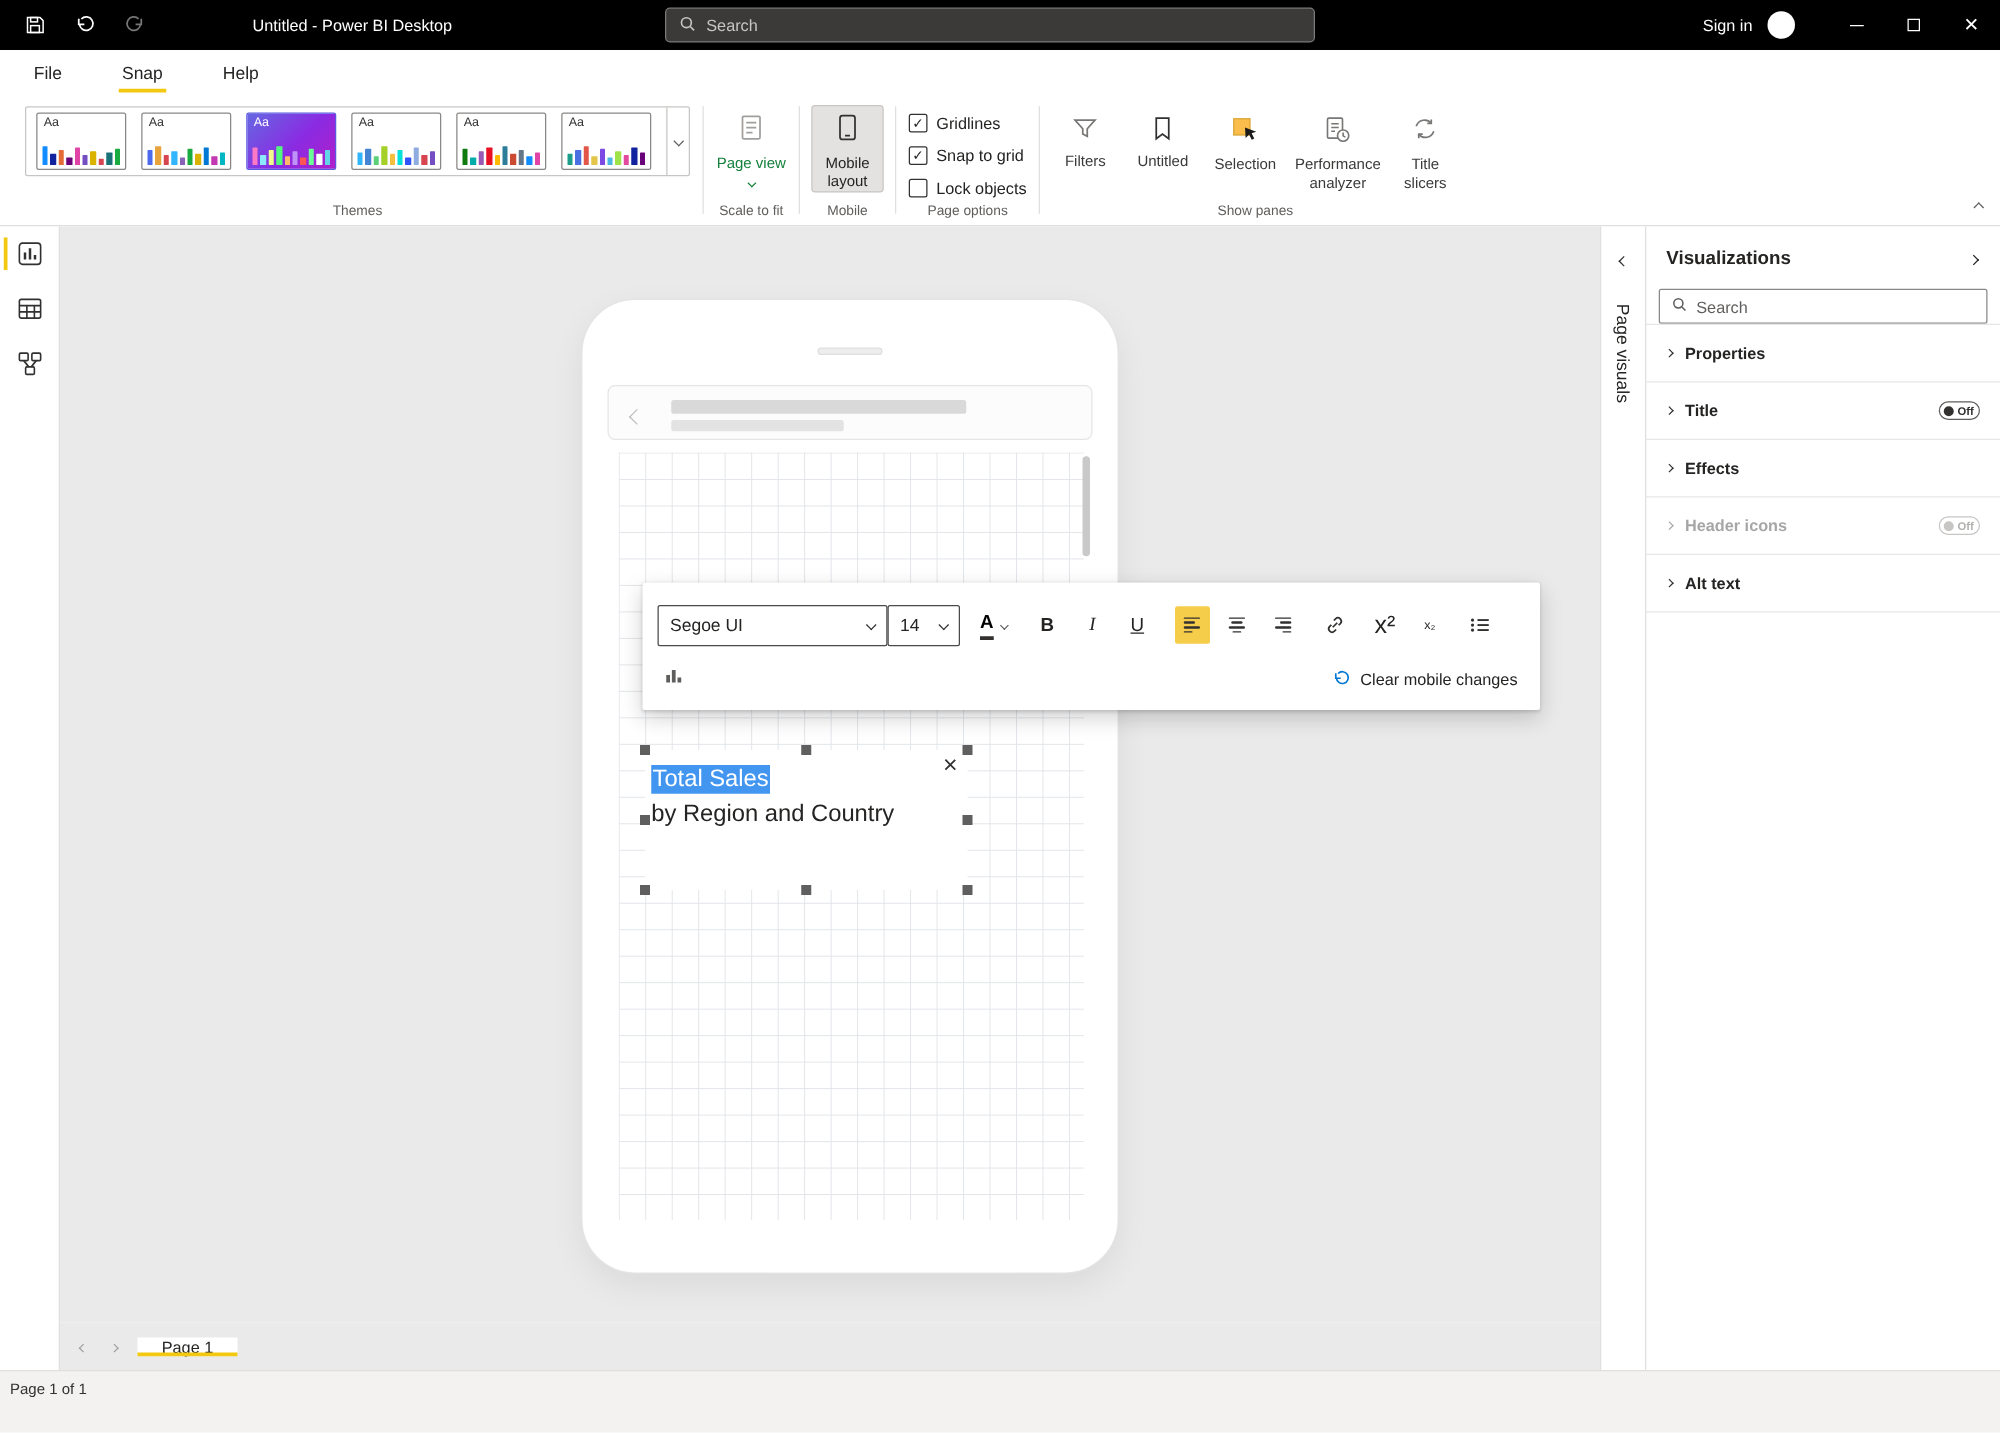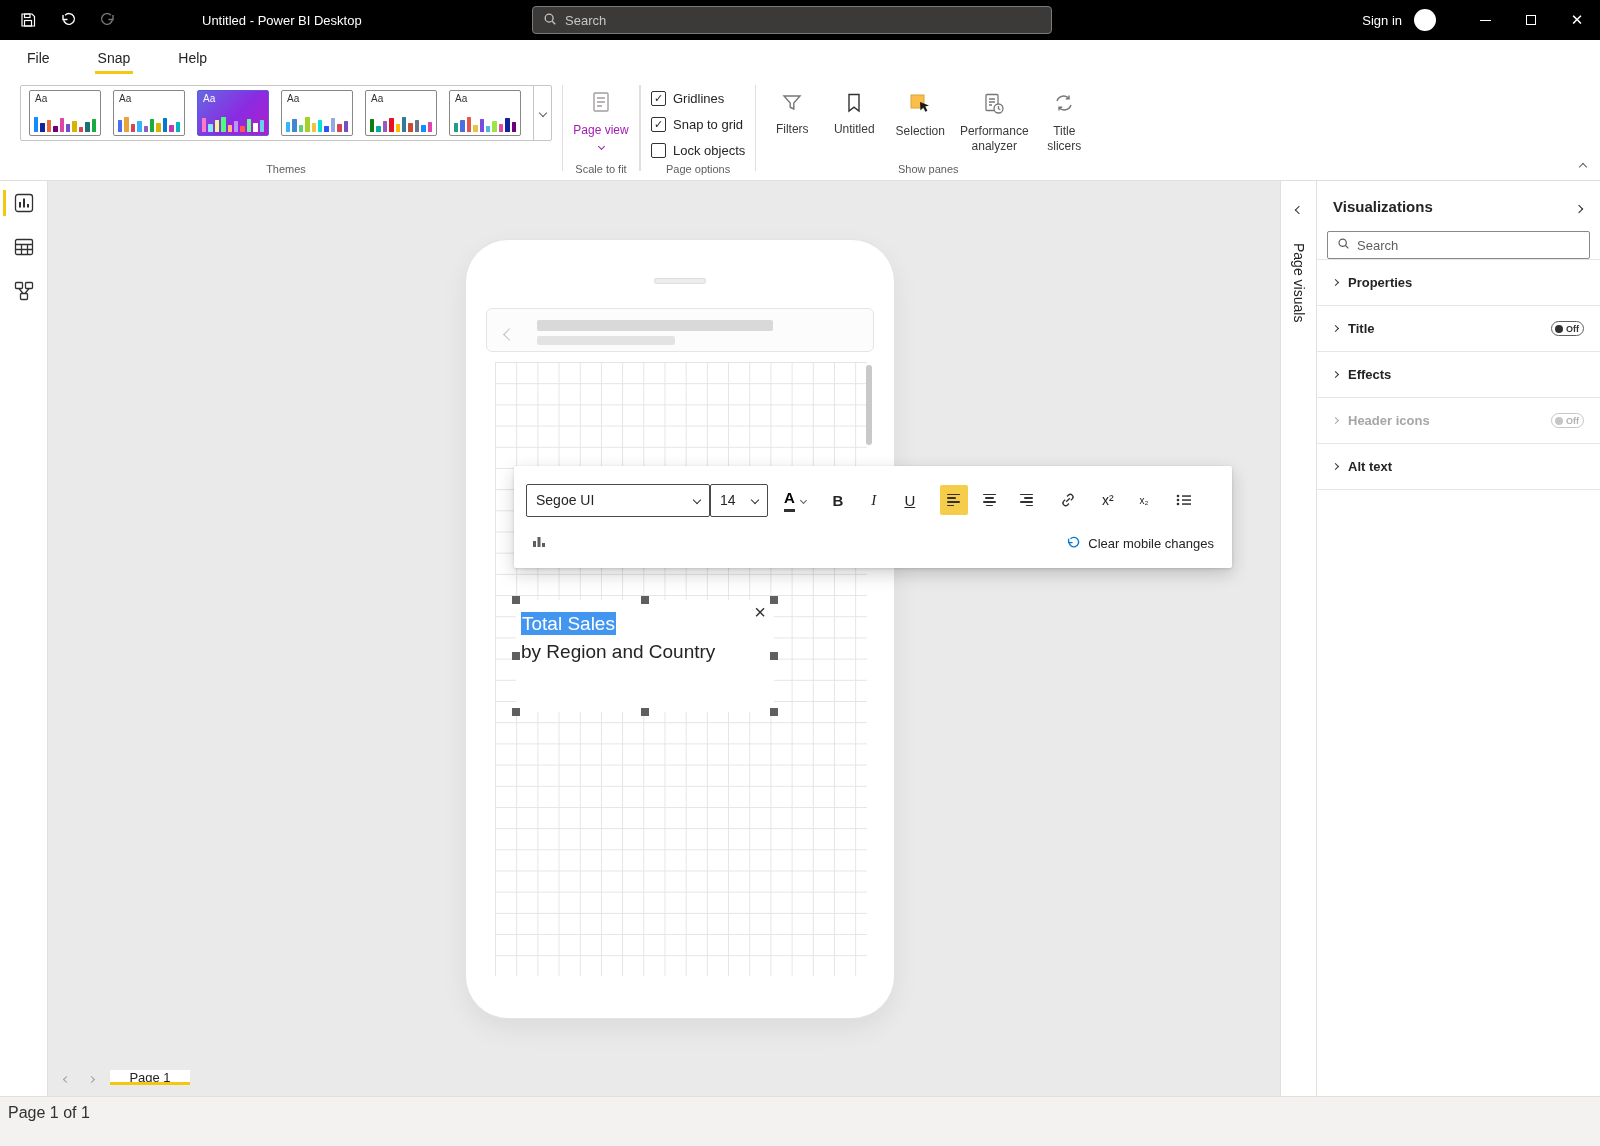--- a/index.html
+++ b/index.html
@@ -35,21 +35,21 @@
   .rb-label{position:absolute;bottom:5px;left:0;right:0;text-align:center;font-size:11px;color:#605e5c;white-space:nowrap}
   .rb-sep{width:1px;background:#e1dfdd;margin:9px 0}
   .theme-gallery{display:flex;align-items:center;height:56px;border:1px solid #c8c6c4;border-radius:2px;padding-left:8px;background:#fff}
   .theme-thumb{position:relative;width:72px;height:46px;border:1px solid #8a8886;border-radius:2px;background:#fff;margin-right:12px}
   .theme-thumb.selected{border-color:#5a57e0}
   .theme-thumb .aa{position:absolute;top:2px;left:5px;font-size:10px;color:#323130}
   .theme-thumb .bars{position:absolute;left:4px;right:4px;bottom:3px;height:18px;display:flex;align-items:flex-end;gap:2px}
   .theme-thumb .bars i{flex:1;display:block;border-radius:.5px}
   .gallery-expand{align-self:stretch;width:18px;border-left:1px solid #c8c6c4;display:flex;align-items:center;justify-content:center;color:#605e5c}
   .rb-btn{width:56px;display:flex;flex-direction:column;align-items:center;gap:5px;padding-top:5px;font-size:12px;color:#252423;text-align:center;line-height:1.25;border-radius:2px}
-  .rb-btn.disabled{color:#a21caf}
+  .rb-btn.disabled{color:#15803d}
   .rb-btn.selected{background:#e4e2e0;box-shadow:0 0 0 1px #c8c6c4}
   .pg-opts{display:flex;flex-direction:column;justify-content:flex-start;gap:5px;padding-top:3px}
   .chk{display:flex;align-items:center;gap:7px;font-size:13px;color:#252423;height:21px;white-space:nowrap}
   .chk .box{width:15px;height:15px;border:1px solid #323130;border-radius:2px;background:#fff;display:flex;align-items:center;justify-content:center}
   .chk .box.checked::after{content:"✓";font-size:11px;font-weight:bold;color:#252423}
   .panes{display:flex;align-items:flex-start;gap:6px}
   .pane-btn{width:60px;display:flex;flex-direction:column;align-items:center;gap:5px;padding-top:7px;font-size:12px;color:#3b3a39;text-align:center;line-height:1.2}
   .pane-btn.wide{width:76px}
   .pane-btn.narrow{width:52px}
   .ribbon-collapse{position:absolute;right:14px;bottom:6px;color:#605e5c}
@@ -118,21 +118,21 @@
   .toggle .dot{width:8px;height:8px;border-radius:50%;background:#323130}
   .viz-row.disabled .toggle{border-color:#c8c6c4;color:#b3b1af}
   .viz-row.disabled .toggle .dot{background:#c8c6c4}
 
   
   .page-tabs{position:absolute;left:48px;top:1058px;width:1232px;height:38px;background:#eaeaea;display:flex;align-items:center;z-index:4}
   .pt-arrows{display:flex;align-items:center;gap:20px;padding:0 16px;color:#a19f9d}
   .pt-arrows .cv{width:5px;height:5px}
   .page-tab{position:relative;min-width:80px;background:#fff;display:flex;align-items:center;justify-content:center;font-size:13px;color:#252423;padding:0 14px}
   .page-tab::after{content:"";position:absolute;left:0;right:0;bottom:0;height:3px;background:#F2C811}
-  .statusbar{position:absolute;left:0;top:1096px;width:100%;height:50px;background:#f3f2f1;border-top:1px solid #e1dfdd;font-size:16px;color:#323130;padding:7px 0 0 8px;z-index:4}
+  .statusbar{position:absolute;left:0;top:1096px;width:100%;height:50px;background:#f3f2f1;border-top:1px solid #e1dfdd;font-size:12px;color:#323130;padding:7px 0 0 8px;z-index:4}
 </style>
 </head>
 <body>
 
 <div class="app">
 
   <div class="titlebar">
     <div class="tb-icons">
       <span class="tb-btn">
         <svg width="16" height="16" viewBox="0 0 16 16" fill="none" stroke="#fff" stroke-width="1.2">
@@ -294,20 +294,32 @@
               <path d="M8 8h8M8 12h8M8 16h5"></path>
             </svg>
         </span>
         <span><span>Page view</span> <i class="cv cd" style="width:5px;height:5px"></i></span>
       </div>
       <div class="rb-label">Scale to fit</div>
     </div>
 
     <div class="rb-sep"></div>
 
+    <div class="rb-group">
+      <div class="rb-btn selected">
+        <span>
+          <svg width="24" height="24" viewBox="0 0 24 24" fill="none" stroke="#323130" stroke-width="1.4">
+              <rect x="6" y="2.5" width="12" height="19" rx="2"></rect>
+              <path d="M10 18.5h4"></path>
+            </svg>
+        </span>
+        <span>Mobile layout</span>
+      </div>
+      <div class="rb-label">Mobile</div>
+    </div>
 
     <div class="rb-sep"></div>
 
     <div class="rb-group">
       <div class="pg-opts">
         <label class="chk">
           <span class="box checked"></span>
           <span>Gridlines</span>
         </label>
         <label class="chk">
@@ -463,21 +475,21 @@
               <i style="width:7px"></i>
             </span>
         </div>
         <div class="fmt-btn" style="margin-left:14px">
           <svg width="18" height="18" viewBox="0 0 20 20" fill="none" stroke="#323130" stroke-width="1.5">
               <path d="M8 12l4-4"></path>
               <path d="M9 6l1.5-1.5a3 3 0 0 1 4.24 4.24L13.2 10.2"></path>
               <path d="M11 14l-1.5 1.5a3 3 0 0 1-4.24-4.24L6.8 9.8"></path>
             </svg>
         </div>
-        <div class="fmt-btn" style="margin-left:12px;font-size:14px">
+        <div class="fmt-btn" style="margin-left:12px;font-size:20px">
             <span>x²</span>
           </div>
         <div class="fmt-btn" style="font-size:10px">
             <span>x₂</span>
           </div>
         <div class="fmt-btn" style="margin-left:12px">
           <svg width="16" height="14" viewBox="0 0 16 14">
               <g fill="#323130">
                 <circle cx="2" cy="3" r="1.3"></circle>
                 <rect x="6" y="2.3" width="9" height="1.5"></rect>

